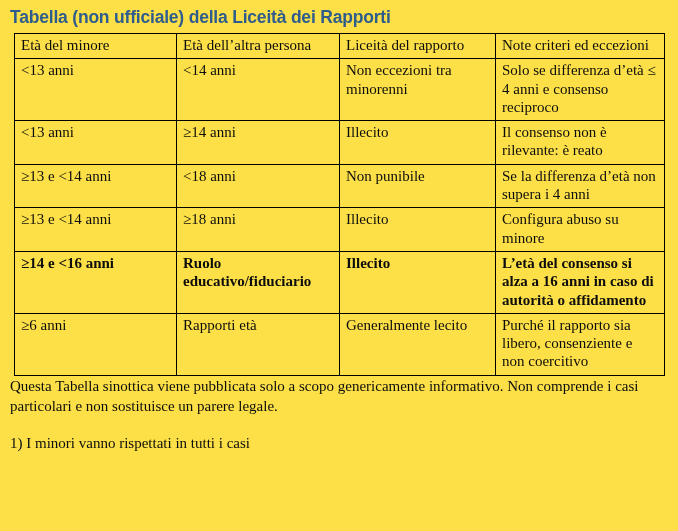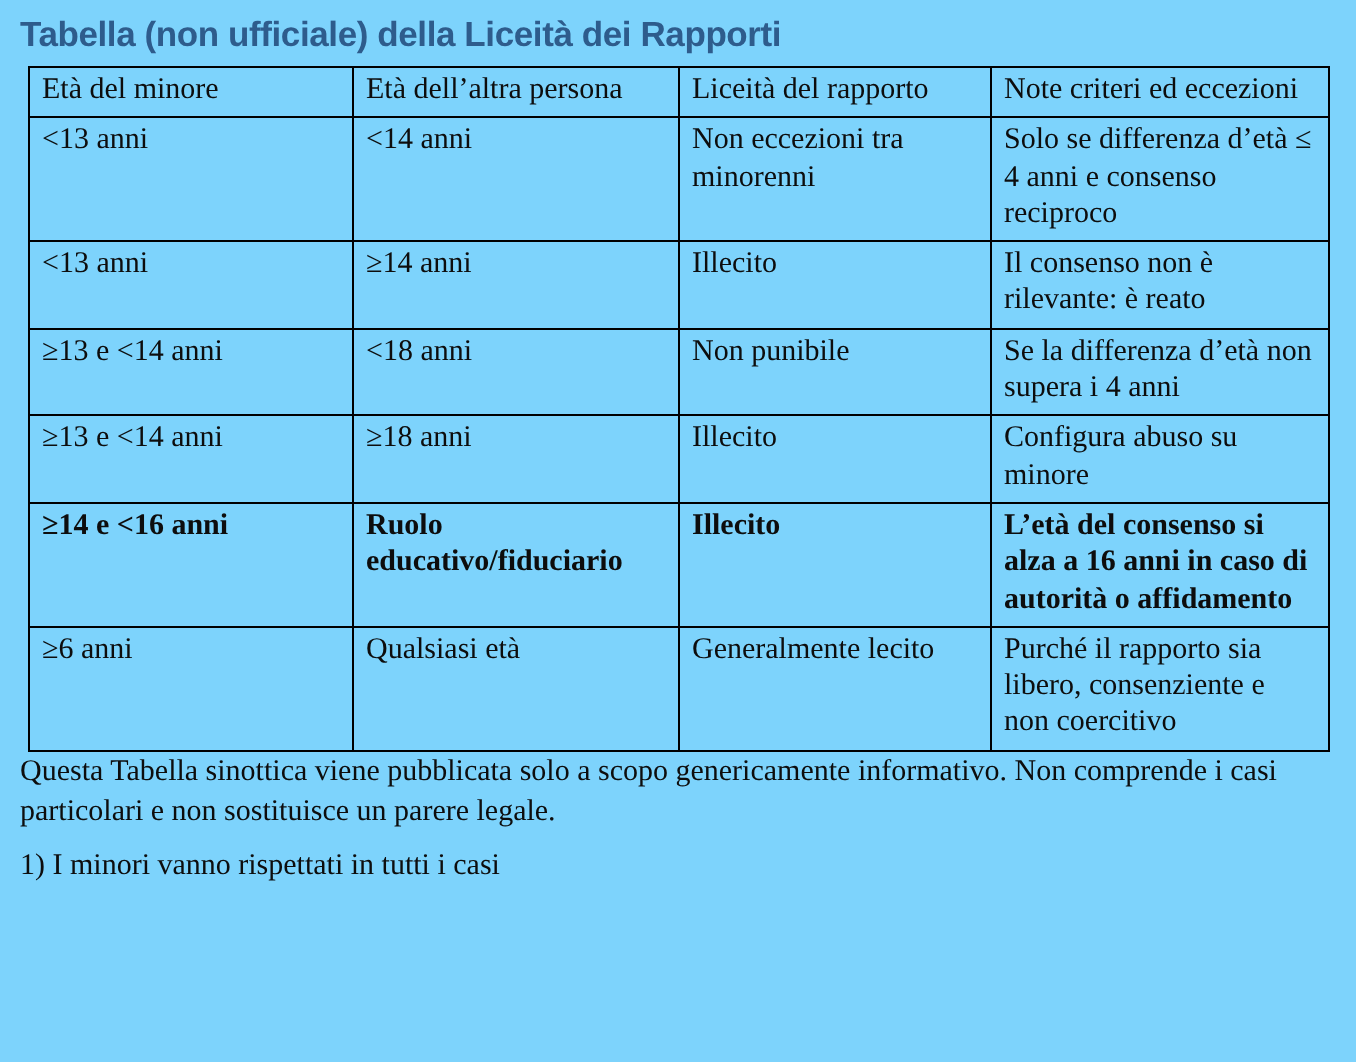--- a/index.html
+++ b/index.html
@@ -4,21 +4,21 @@
 <style>
   html, body {
     margin: 0;
     padding: 0;
     background: #ffffff;
   }
   .page {
     position: relative;
     width: 678px;
     height: 531px;
-    background: #7dd3fc;
+    background: #fde047;
     overflow: hidden;
     font-family: "Liberation Serif", serif;
     color: #0d0d0d;
   }
   .page-title {
     font-family: "Liberation Sans", sans-serif;
     font-size: 17.5px;
     font-weight: 700;
     color: #2e5c8c;
     margin: 7px 0 5px 10px;
@@ -49,21 +49,21 @@
     font-size: 17px;
     font-weight: 700;
     margin: 6px 0 1px 10px;
   }
   .body-text {
     font-size: 15px;
     line-height: 1.38;
     margin: 0 6px 0 10px;
   }
   .criteria-intro { margin-top: 28px; }
-  .criteria-item { margin-top: 6px; }
+  .criteria-item { margin-top: 16px; }
 </style>
 </head>
 <body>
 
 <div class="page">
 
   <h1 class="page-title">Tabella (non ufficiale) della Liceità dei Rapporti</h1>
 
   <table class="liceita">
     <colgroup>
@@ -106,21 +106,21 @@
         <td>Configura abuso su minore</td>
       </tr>
       <tr class="bold-row">
         <td>≥14 e &lt;16 anni</td>
         <td>Ruolo educativo/fiduciario</td>
         <td>Illecito</td>
         <td>L’età del consenso si alza a 16 anni in caso di autorità o affidamento</td>
       </tr>
       <tr>
         <td>≥6 anni</td>
-        <td>Qualsiasi età</td>
+        <td>Rapporti età</td>
         <td>Generalmente lecito</td>
         <td>Purché il rapporto sia libero, consenziente e non coercitivo</td>
       </tr>
     </tbody>
   </table>
 
   <div>
     <p class="body-text">Questa Tabella sinottica viene pubblicata solo a scopo genericamente informativo. Non comprende i casi particolari e non sostituisce un parere legale.</p>
     <p class="body-text criteria-item">1) I minori vanno rispettati in tutti i casi</p>
 

